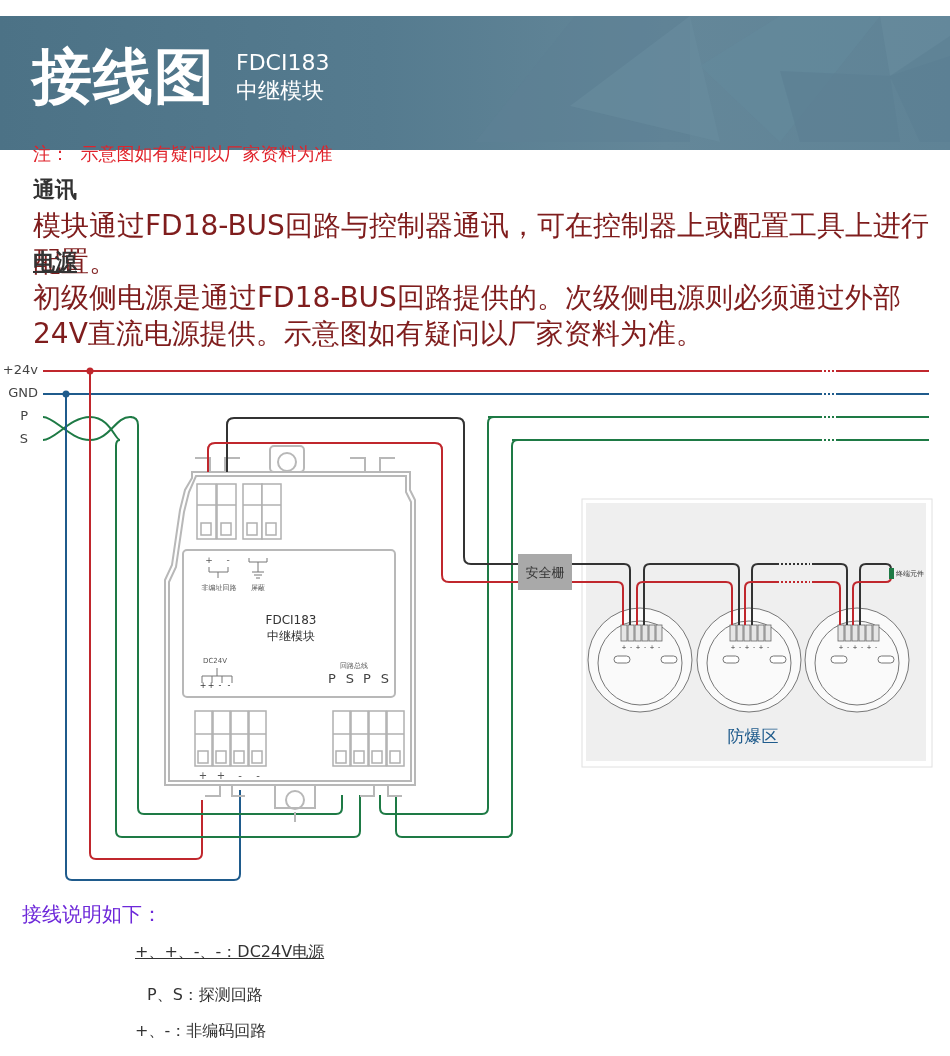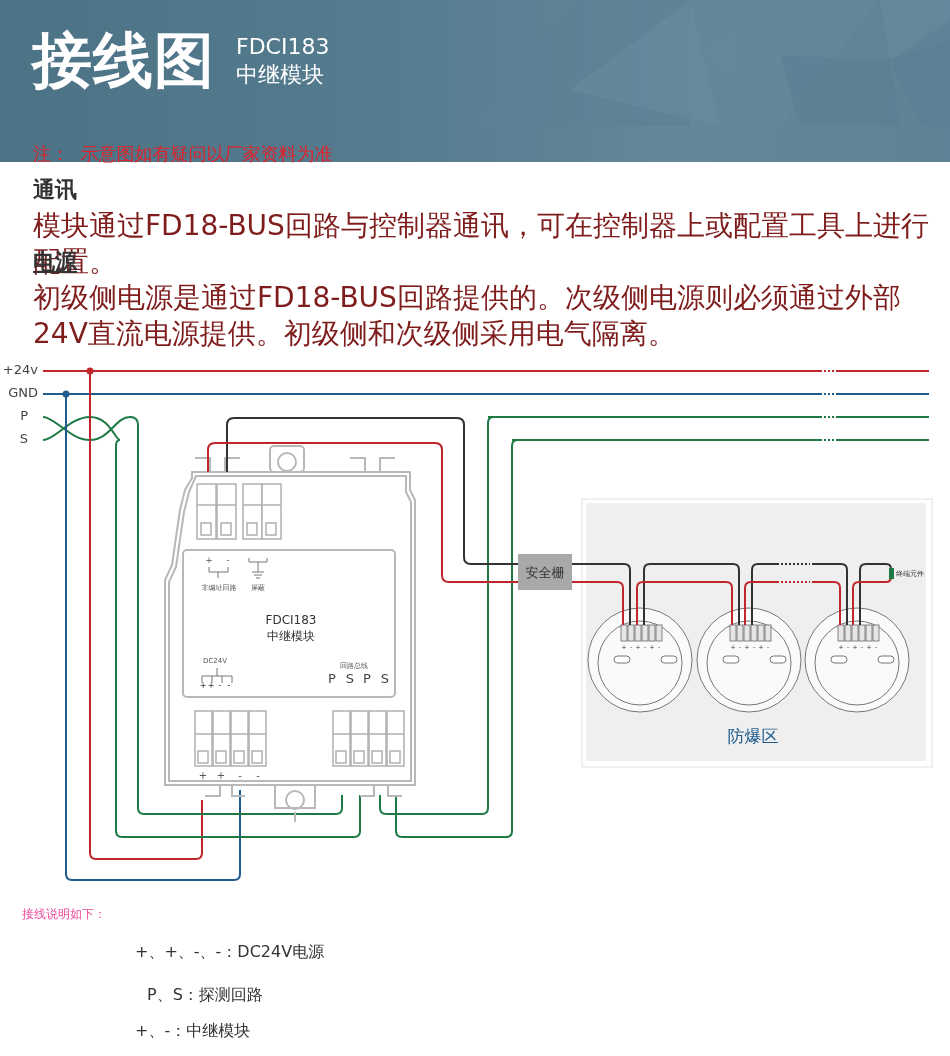--- a/index.html
+++ b/index.html
@@ -1,29 +1,29 @@
 <!DOCTYPE html>
 <html><head>
 <meta charset="utf-8">
 <style>
   html, body { margin: 0; padding: 0; background: #ffffff; }
   body { width: 950px; height: 1056px; position: relative; overflow: hidden;
          font-family: "DejaVu Sans", "Liberation Sans", sans-serif; color: #333; }
-  .header { position: absolute; left: 0; top: 0; width: 950px; height: 162px; overflow: hidden;
+  .header { position: absolute; left: 0; top: 16px; width: 950px; height: 134px; overflow: hidden;
             background: linear-gradient(90deg, #4c7286 0%, #557b8f 40%, #648799 70%, #5f8396 100%); }
   .header svg.bg { position: absolute; left: 0; top: 0; }
   .h-title { position: absolute; left: 32px; top: 24px; font-size: 60px; font-weight: bold;
              color: #ffffff; letter-spacing: 1px; line-height: 72px; }
   .h-model { position: absolute; left: 236px; top: 34px; font-size: 22px; color: #ffffff; line-height: 26px; }
   .h-sub { position: absolute; left: 236px; top: 62px; font-size: 22px; color: #ffffff; line-height: 26px; }
   .note { position: absolute; left: 33px; top: 139px; font-size: 18px; color: #e0232b; line-height: 30px; white-space: pre; }
   .sec-h { position: absolute; left: 33px; font-size: 22px; font-weight: bold; color: #333; line-height: 30px; }
   .para { position: absolute; left: 33px; width: 900px; font-size: 28px; color: #7f1d1d; line-height: 36px; }
   #diagram { position: absolute; left: 0; top: 355px; }
-  .legend-title { position: absolute; left: 22px; top: 903px; font-size: 12px; color: #ec4899; line-height: 22px; }
+  .legend-title { position: absolute; left: 22px; top: 903px; font-size: 20px; color: #6d28d9; line-height: 22px; }
   .legend-item { position: absolute; left: 135px; font-size: 16px; color: #333; line-height: 22px; }
 </style>
 </head>
 <body>
 
 <div class="header">
   <svg class="bg" width="950" height="126">
     <polygon points="475,126 575,0 690,0 690,126" fill="#5d8194" opacity="0.6"></polygon>
     <polygon points="570,90 690,0 720,126" fill="#6a8ea0" opacity="0.5"></polygon>
     <polygon points="700,50 780,0 880,0 780,126" fill="#658a9c" opacity="0.55"></polygon>
@@ -34,21 +34,21 @@
   <div class="h-title">接线图</div>
   <div class="h-model">FDCI183</div>
   <div class="h-sub">中继模块</div>
 </div>
 
 <div class="note">注：  示意图如有疑问以厂家资料为准</div>
 
 <div class="sec-h" style="top:175px;">通讯</div>
 <div class="para" style="top:208px;">模块通过FD18-BUS回路与控制器通讯，可在控制器上或配置工具上进行配置。</div>
 <div class="sec-h" style="top:247px;text-decoration:underline;">电源</div>
-<div class="para" style="top:280px;">初级侧电源是通过FD18-BUS回路提供的。次级侧电源则必须通过外部24V直流电源提供。初级侧和次级侧采用电气隔离。</div>
+<div class="para" style="top:280px;">初级侧电源是通过FD18-BUS回路提供的。次级侧电源则必须通过外部24V直流电源提供。示意图如有疑问以厂家资料为准。</div>
 
 <svg id="diagram" width="950" height="540" viewBox="0 355 950 540" font-family="DejaVu Sans, sans-serif">
 
   <text x="38" y="374" font-size="13" fill="#444" text-anchor="end">+24v</text>
   <text x="38" y="397" font-size="13" fill="#444" text-anchor="end">GND</text>
   <text x="28" y="420" font-size="13" fill="#444" text-anchor="end">P</text>
   <text x="28" y="443" font-size="13" fill="#444" text-anchor="end">S</text>
 
   <g>
     <line x1="43" y1="371" x2="822" y2="371" stroke="#c0272d" stroke-width="2"></line>
@@ -255,15 +255,15 @@
     <path d="M860,625 L860,570 Q860,564 866,564 L886,564 Q891,564 891,569 L891,573" stroke="#333"></path>
     <path d="M853,625 L853,588 Q853,582 859,582 L886,582 Q891,582 891,577" stroke="#c0272d"></path>
   </g>
   <rect x="889" y="568" width="5" height="11" fill="#1e7a45"></rect>
   <text x="896" y="576" font-size="7" fill="#333">终端元件</text>
 
   <text x="753" y="742" font-size="17" fill="#1f5b8c" text-anchor="middle">防爆区</text>
 </svg>
 
 <div class="legend-title">接线说明如下：</div>
-<div class="legend-item" style="top:941px;">+、+、-、-：DC24V电源</div>
+<div class="legend-item" style="top:941px;text-decoration:underline;">+、+、-、-：DC24V电源</div>
 <div class="legend-item" style="top:984px;margin-left:12px;">P、S：探测回路</div>
-<div class="legend-item" style="top:1020px;">+、-：中继模块</div>
+<div class="legend-item" style="top:1020px;">+、-：非编码回路</div>
 
 </body></html>

